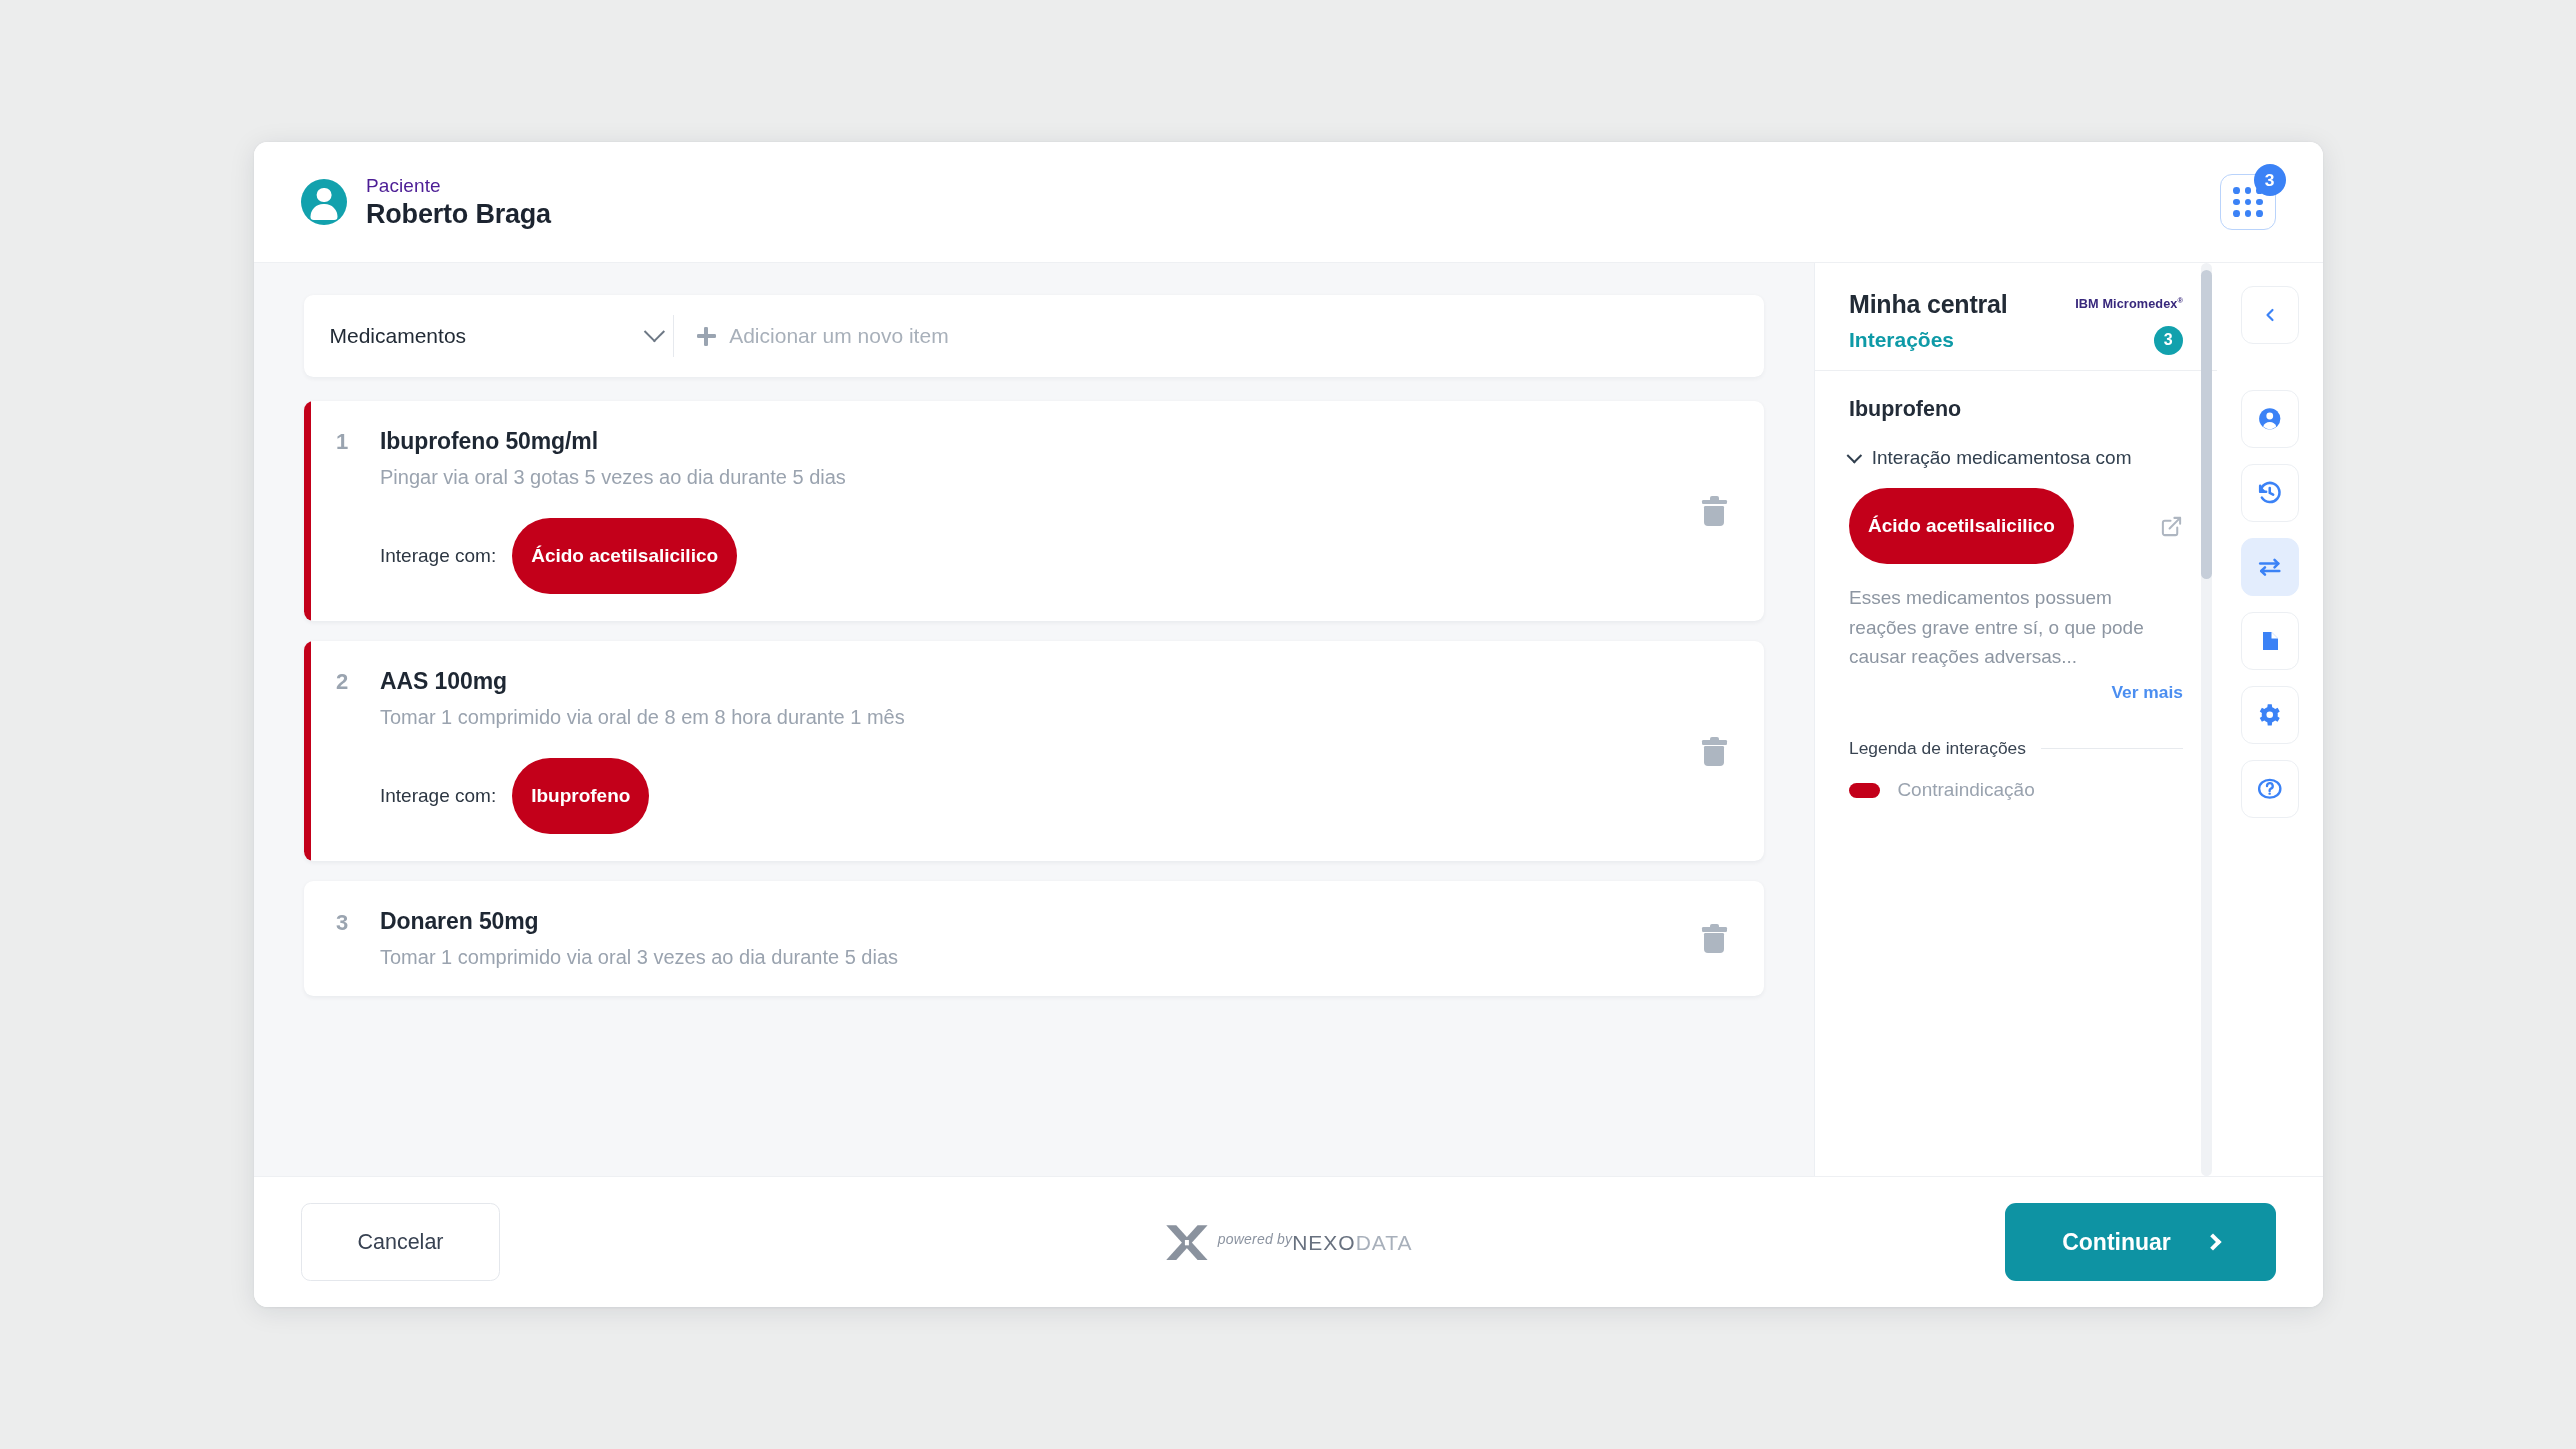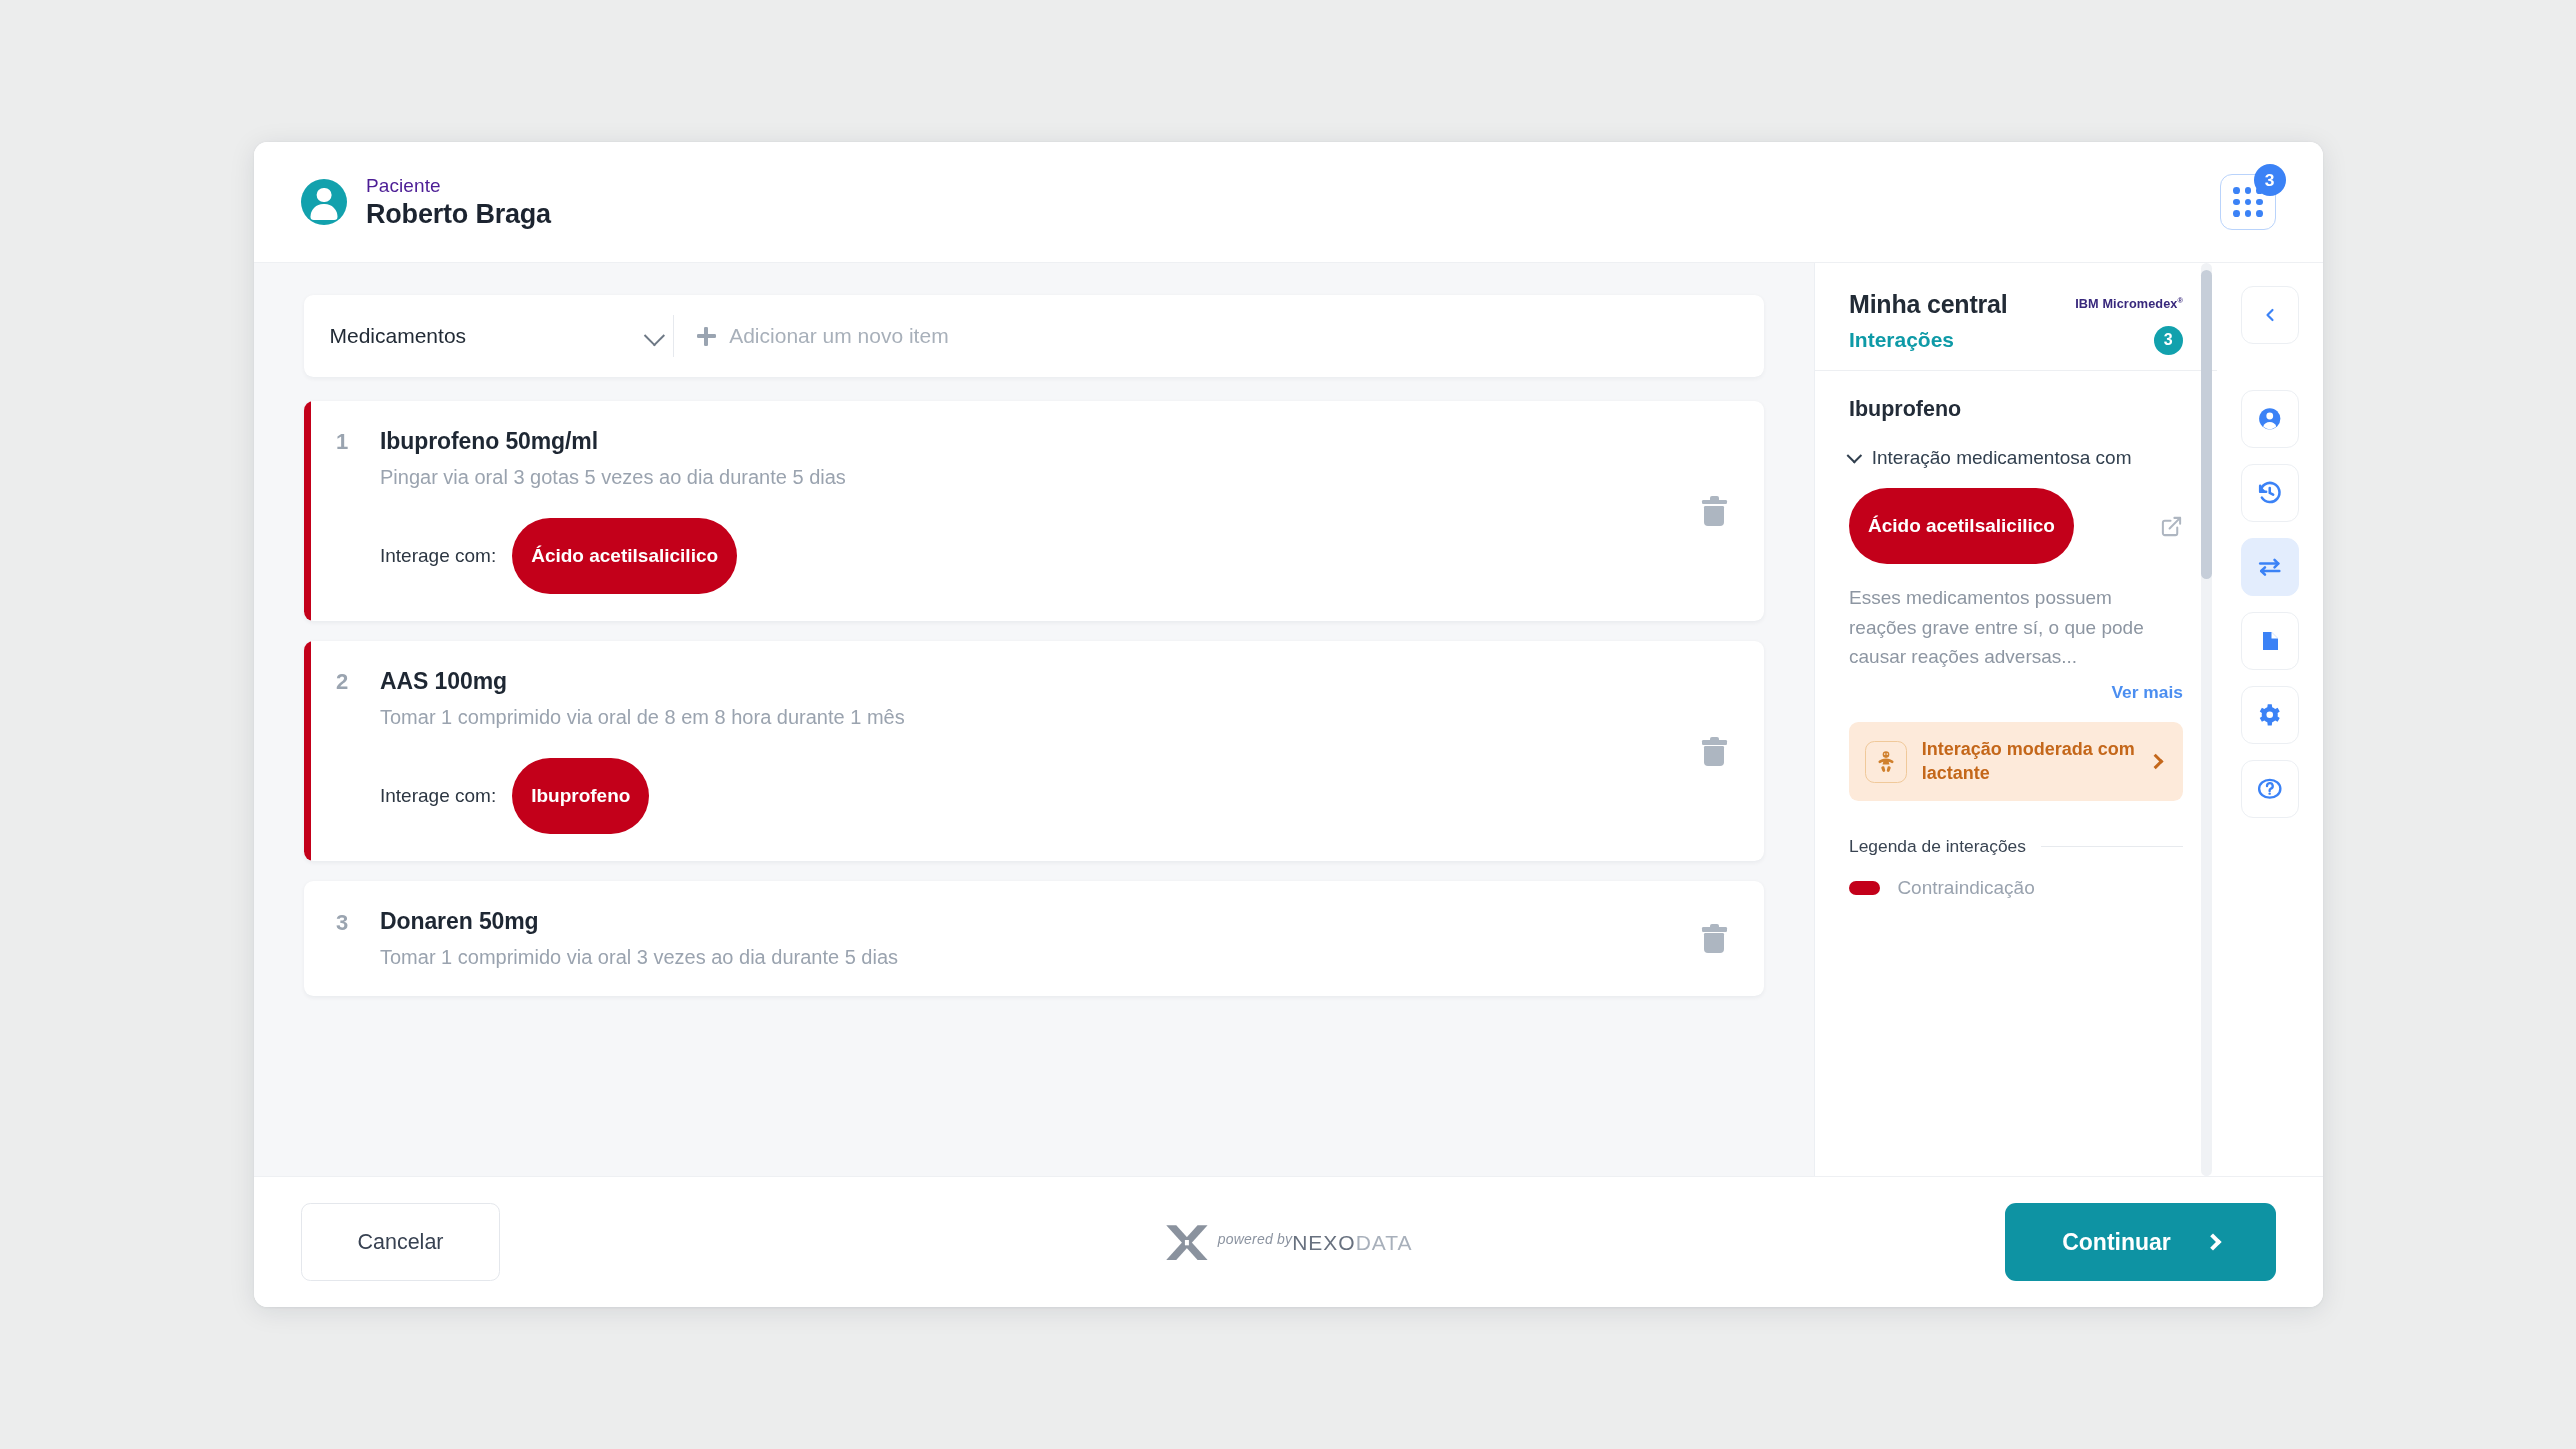--- a/index.html
+++ b/index.html
@@ -100,21 +100,21 @@
   #selector-bar {
     height: 82px;
     background: #fff;
     border-radius: 9.4px;
     box-shadow: 0 1.3px 4px rgba(24,34,52,0.05);
     display: flex; align-items: center;
     padding: 0 25.5px;
     margin-bottom: 24px;
   }
   #category-select {
-    display: flex; align-items: flex-end; gap: 10.7px;
+    display: flex; align-items: center; gap: 10.7px;
     min-width: 343px; cursor: pointer;
   }
   #category-label { font-size: 21px; color: #222b36; font-weight: 400; }
   .chev-down {
     width: 14.8px; height: 14.8px; margin-left: auto; margin-right: 10.7px;
     border-right: 2.7px solid #6d7885; border-bottom: 2.7px solid #6d7885;
     transform: rotate(45deg) translate(-3.4px,-3.4px);
   }
   #selector-divider { width: 1.3px; height: 42px; background: #e6e9ee; margin-right: 23px; }
   #add-item-row { display: flex; align-items: center; gap: 13.4px; cursor: pointer; }
@@ -477,34 +477,20 @@
               <polyline points="15 3 21 3 21 9"></polyline>
               <line x1="10" y1="14" x2="21" y2="3"></line>
             </svg>
           </span>
         </div>
 
         <div id="interaction-description">Esses medicamentos possuem reações grave entre sí, o que pode causar reações adversas...</div>
         <span id="see-more-link">Ver mais</span>
 
 
-        <div class="alert-card moderate">
-          <span class="alert-icon-box">
-            <svg width="24" height="24" viewBox="0 0 26 26" fill="#d0802d">
-              <circle cx="13" cy="5" r="3.6"></circle>
-              <circle cx="11.6" cy="4.4" r=".9" fill="#fdeada"></circle>
-              <circle cx="14.4" cy="4.4" r=".9" fill="#fdeada"></circle>
-              <path d="M13 9.2c-3.2 0-5.9 1.2-7.6 2.4a1.5 1.5 0 0 0 1.6 2.5c.9-.6 2-1.1 3.1-1.4l-.9 3.1h7.6l-.9-3.1c1.1.3 2.2.8 3.1 1.4a1.5 1.5 0 0 0 1.6-2.5C18.9 10.4 16.2 9.2 13 9.2z"></path>
-              <path d="M9.6 17.6c-1.2 0-2 1.1-1.6 2.2l1 2.8c.3.8 1.1 1.3 1.9 1.1.9-.2 1.4-1.1 1.2-2l-.8-3a1.1 1.1 0 0 0-1.1-1.1z"></path>
-              <path d="M16.4 17.6c1.2 0 2 1.1 1.6 2.2l-1 2.8c-.3.8-1.1 1.3-1.9 1.1-.9-.2-1.4-1.1-1.2-2l.8-3a1.1 1.1 0 0 1 1.1-1.1z"></path>
-            </svg>
-          </span>
-          <span class="alert-text">Interação moderada com lactante</span>
-          <span class="alert-chev"></span>
-        </div>
 
         <div id="legend-header-row">
           <span id="legend-title">Legenda de interações</span>
           <span id="legend-rule"></span>
         </div>
         <div class="legend-item">
           <span class="legend-swatch" style="background:#c3001a"></span>
           <span class="legend-label">Contraindicação</span>
         </div>
 

